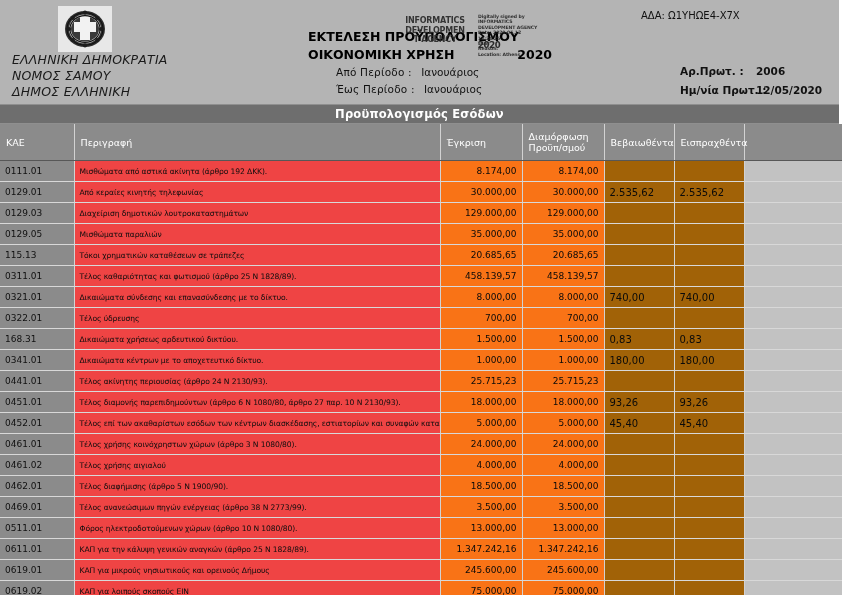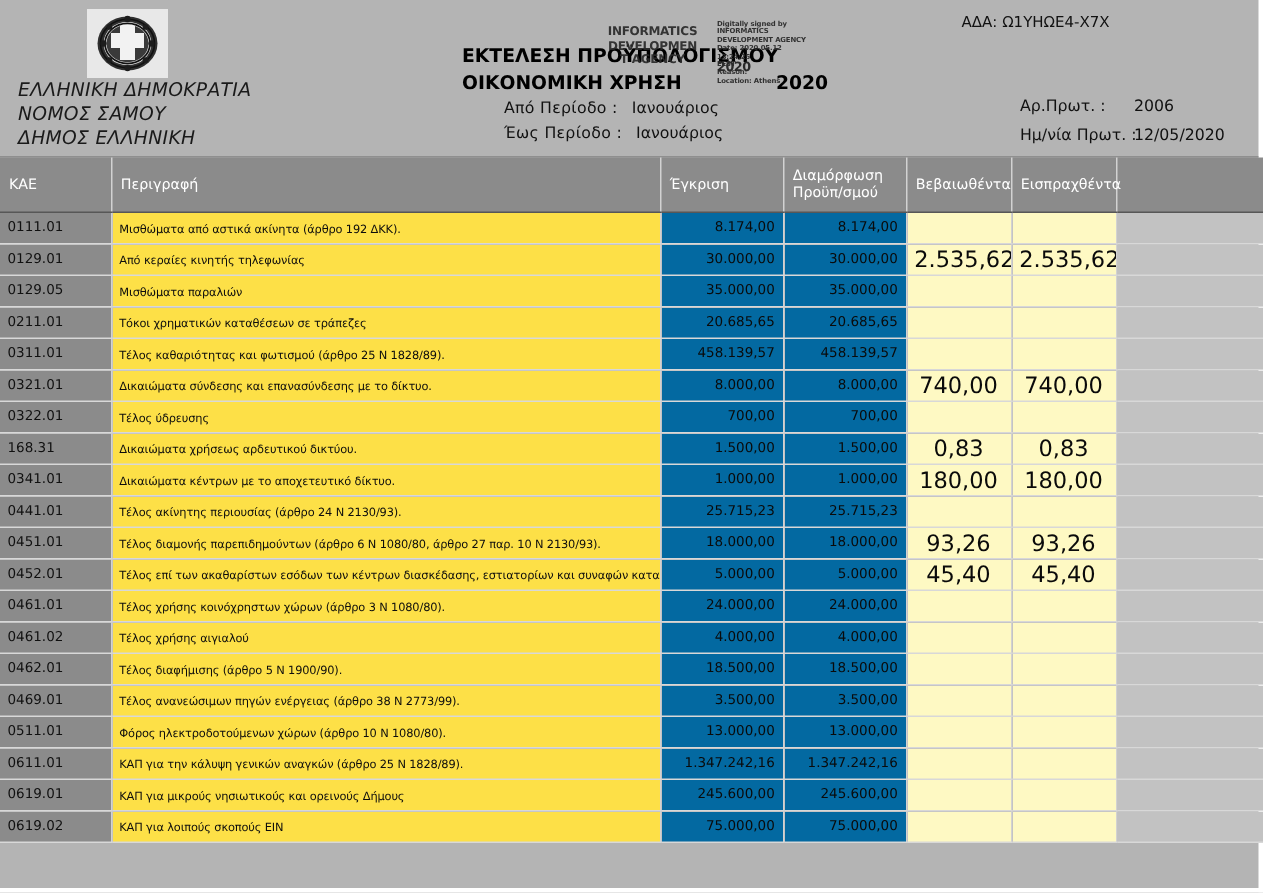--- a/index.html
+++ b/index.html
@@ -126,20 +126,21 @@
     color: #111;
     white-space: nowrap;
   }
   #protocol {
     position: absolute;
     left: 680px;
     top: 62px;
     font-size: 10.5px;
     color: #111;
     line-height: 19px;
+    font-weight: bold;
   }
   #protocol .row { display: flex; white-space: nowrap; }
   #protocol .lab { width: 76px; }
   #protocol .val { }
 
   
   #band {
     height: 18px;
     background: #6e6e6e;
     border-top: 1px solid #8f8f8f;
@@ -177,23 +178,23 @@
   table.grid td {
     height: 20px;
     border-bottom: 1px solid #d8d8d8;
     border-right: 1px solid #d2d2d2;
     padding: 0 5px;
     vertical-align: middle;
     overflow: hidden;
     white-space: nowrap;
   }
   td.kae   { background: #8b8b8b; color:#101010; font-size: 9px; padding-left: 6px; }
-  td.desc  { background: #fde047; color:#0d0d0d; font-size: 7.6px; letter-spacing: -0.1px; }
-  td.v1, td.v2 { background: #0369a1; text-align: right; font-size: 9px; padding-right: 7px; }
-  td.v3, td.v4 { background: #fef9c3; text-align: center; font-size: 15px; padding-right: 7px; }
+  td.desc  { background: #ef4444; color:#0d0d0d; font-size: 7.6px; letter-spacing: -0.1px; }
+  td.v1, td.v2 { background: #f97316; text-align: right; font-size: 9px; padding-right: 7px; }
+  td.v3, td.v4 { background: #a16207; text-align: left; font-size: 10px; padding-right: 7px; }
   td.pad   { background: #c2c2c2; border-right: none; }
 
   col.c-kae  { width: 74px; }
   col.c-desc { width: 366px; }
   col.c-v1   { width: 82px; }
   col.c-v2   { width: 82px; }
   col.c-v3   { width: 70px; }
   col.c-v4   { width: 70px; }
   col.c-pad  { width: 98px; }
 
@@ -280,20 +281,21 @@
         <span class="lab">Αρ.Πρωτ. :</span>
         <span class="val">2006</span>
       </div>
       <div class="row">
         <span class="lab">Ημ/νία Πρωτ. :</span>
         <span class="val">12/05/2020</span>
       </div>
     </div>
   </div>
 
+  <div id="band">Προϋπολογισμός Εσόδων</div>
 
   <div id="tablewrap">
     <table class="grid">
       <colgroup>
         <col class="c-kae">
           <col class="c-desc">
           <col class="c-v1">
         <col class="c-v2">
           <col class="c-v3">
           <col class="c-v4">
@@ -323,30 +325,39 @@
           <tr>
             <td class="kae">0129.01</td>
             <td class="desc">Από κεραίες κινητής τηλεφωνίας</td>
             <td class="v1">30.000,00</td>
             <td class="v2">30.000,00</td>
             <td class="v3">2.535,62</td>
             <td class="v4">2.535,62</td>
             <td class="pad"></td>
           </tr>
           <tr>
+            <td class="kae">0129.03</td>
+            <td class="desc">Διαχείριση δημοτικών λουτροκαταστημάτων</td>
+            <td class="v1">129.000,00</td>
+            <td class="v2">129.000,00</td>
+            <td class="v3"></td>
+            <td class="v4"></td>
+            <td class="pad"></td>
+          </tr>
+          <tr>
             <td class="kae">0129.05</td>
             <td class="desc">Μισθώματα παραλιών</td>
             <td class="v1">35.000,00</td>
             <td class="v2">35.000,00</td>
             <td class="v3"></td>
             <td class="v4"></td>
             <td class="pad"></td>
           </tr>
           <tr>
-            <td class="kae">0211.01</td>
+            <td class="kae">115.13</td>
             <td class="desc">Τόκοι χρηματικών καταθέσεων σε τράπεζες</td>
             <td class="v1">20.685,65</td>
             <td class="v2">20.685,65</td>
             <td class="v3"></td>
             <td class="v4"></td>
             <td class="pad"></td>
           </tr>
           <tr>
             <td class="kae">0311.01</td>
             <td class="desc">Τέλος καθαριότητας και φωτισμού (άρθρο 25 Ν 1828/89).</td>

